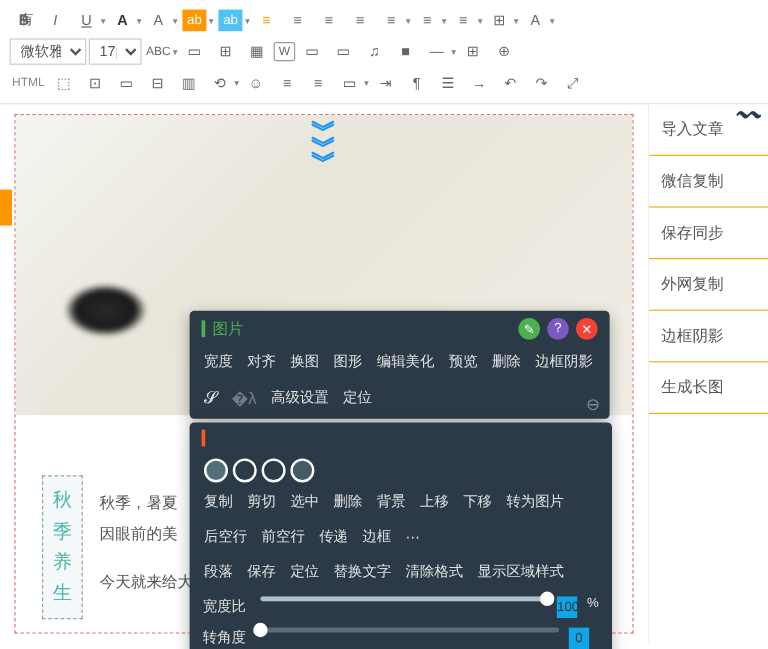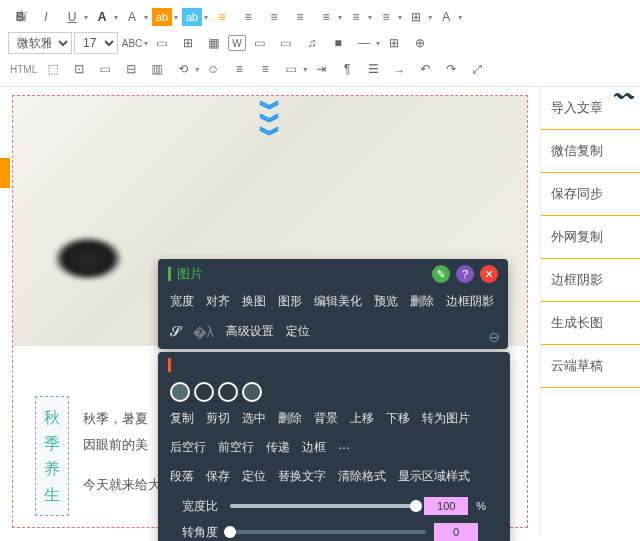--- a/index.html
+++ b/index.html
@@ -40,26 +40,26 @@
 .p-row{display:flex;flex-wrap:wrap;gap:8px 12px;padding:4px 12px 8px;align-items:center}
 .p-item{color:#e0e0e0;cursor:pointer;font-size:12px}
 .link-ic{font-size:14px}
 .min-ic{position:absolute;right:8px;bottom:4px;color:#78909c;font-size:14px;cursor:pointer}
 .circles{display:flex;gap:4px;padding:4px 12px}
 .circ{width:20px;height:20px;border-radius:50%;border:2px solid #fff;cursor:pointer}
 .circ.c1{background:#546e7a}
 .circ.c2{background:#2c3a47}
 .circ.c3{background:#2c3a47}
 .circ.c4{background:#455a64}
-.slider-row{display:flex;align-items:center;gap:8px;padding:4px 24px}
+.slider-row{display:flex;gap:8px;padding:4px 11px}
 .slider-lbl{width:40px;font-size:12px;color:#e0e0e0}
 .slider{flex:1;height:4px;background:#546e7a;border-radius:2px;position:relative;cursor:pointer}
 .slider-fill{position:absolute;left:0;top:0;height:100%;background:#b0bec5;border-radius:2px}
 .slider-thumb{position:absolute;top:-4px;width:12px;height:12px;background:#fff;border-radius:50%;transform:translateX(-50%)}
-.slider-val{width:44px;height:18px;background:#f0abfc;color:#333;font-size:11px;text-align:center;line-height:18px}
+.slider-val{width:17px;height:18px;background:#0ea5e9;color:#333;font-size:11px;text-align:center;line-height:18px}
 .slider-unit{font-size:11px;color:#e0e0e0}
 .right-panel{width:100px;background:#fff;border-left:1px solid #eee;position:relative}
 .rp-deco{position:absolute;top:-8px;right:6px;font-size:20px;color:#2a3a4a}
 .rp-item{padding:12px 10px;font-size:13px;color:#555;border-bottom:1px solid #eab308;cursor:pointer;text-align:left}
 </style>
 </head>
 <body>
 
 <div class="toolbar">
  <div class="tb-row">
@@ -248,15 +248,14 @@
  </div>
 
  <div class="right-panel">
   <div class="rp-deco">〰</div>
   <div class="rp-item">导入文章</div>
   <div class="rp-item">微信复制</div>
   <div class="rp-item">保存同步</div>
   <div class="rp-item">外网复制</div>
   <div class="rp-item">边框阴影</div>
   <div class="rp-item">生成长图</div>
-  <div class="rp-item">云端草稿</div>
  </div>
 </div>
 
 </body></html>

